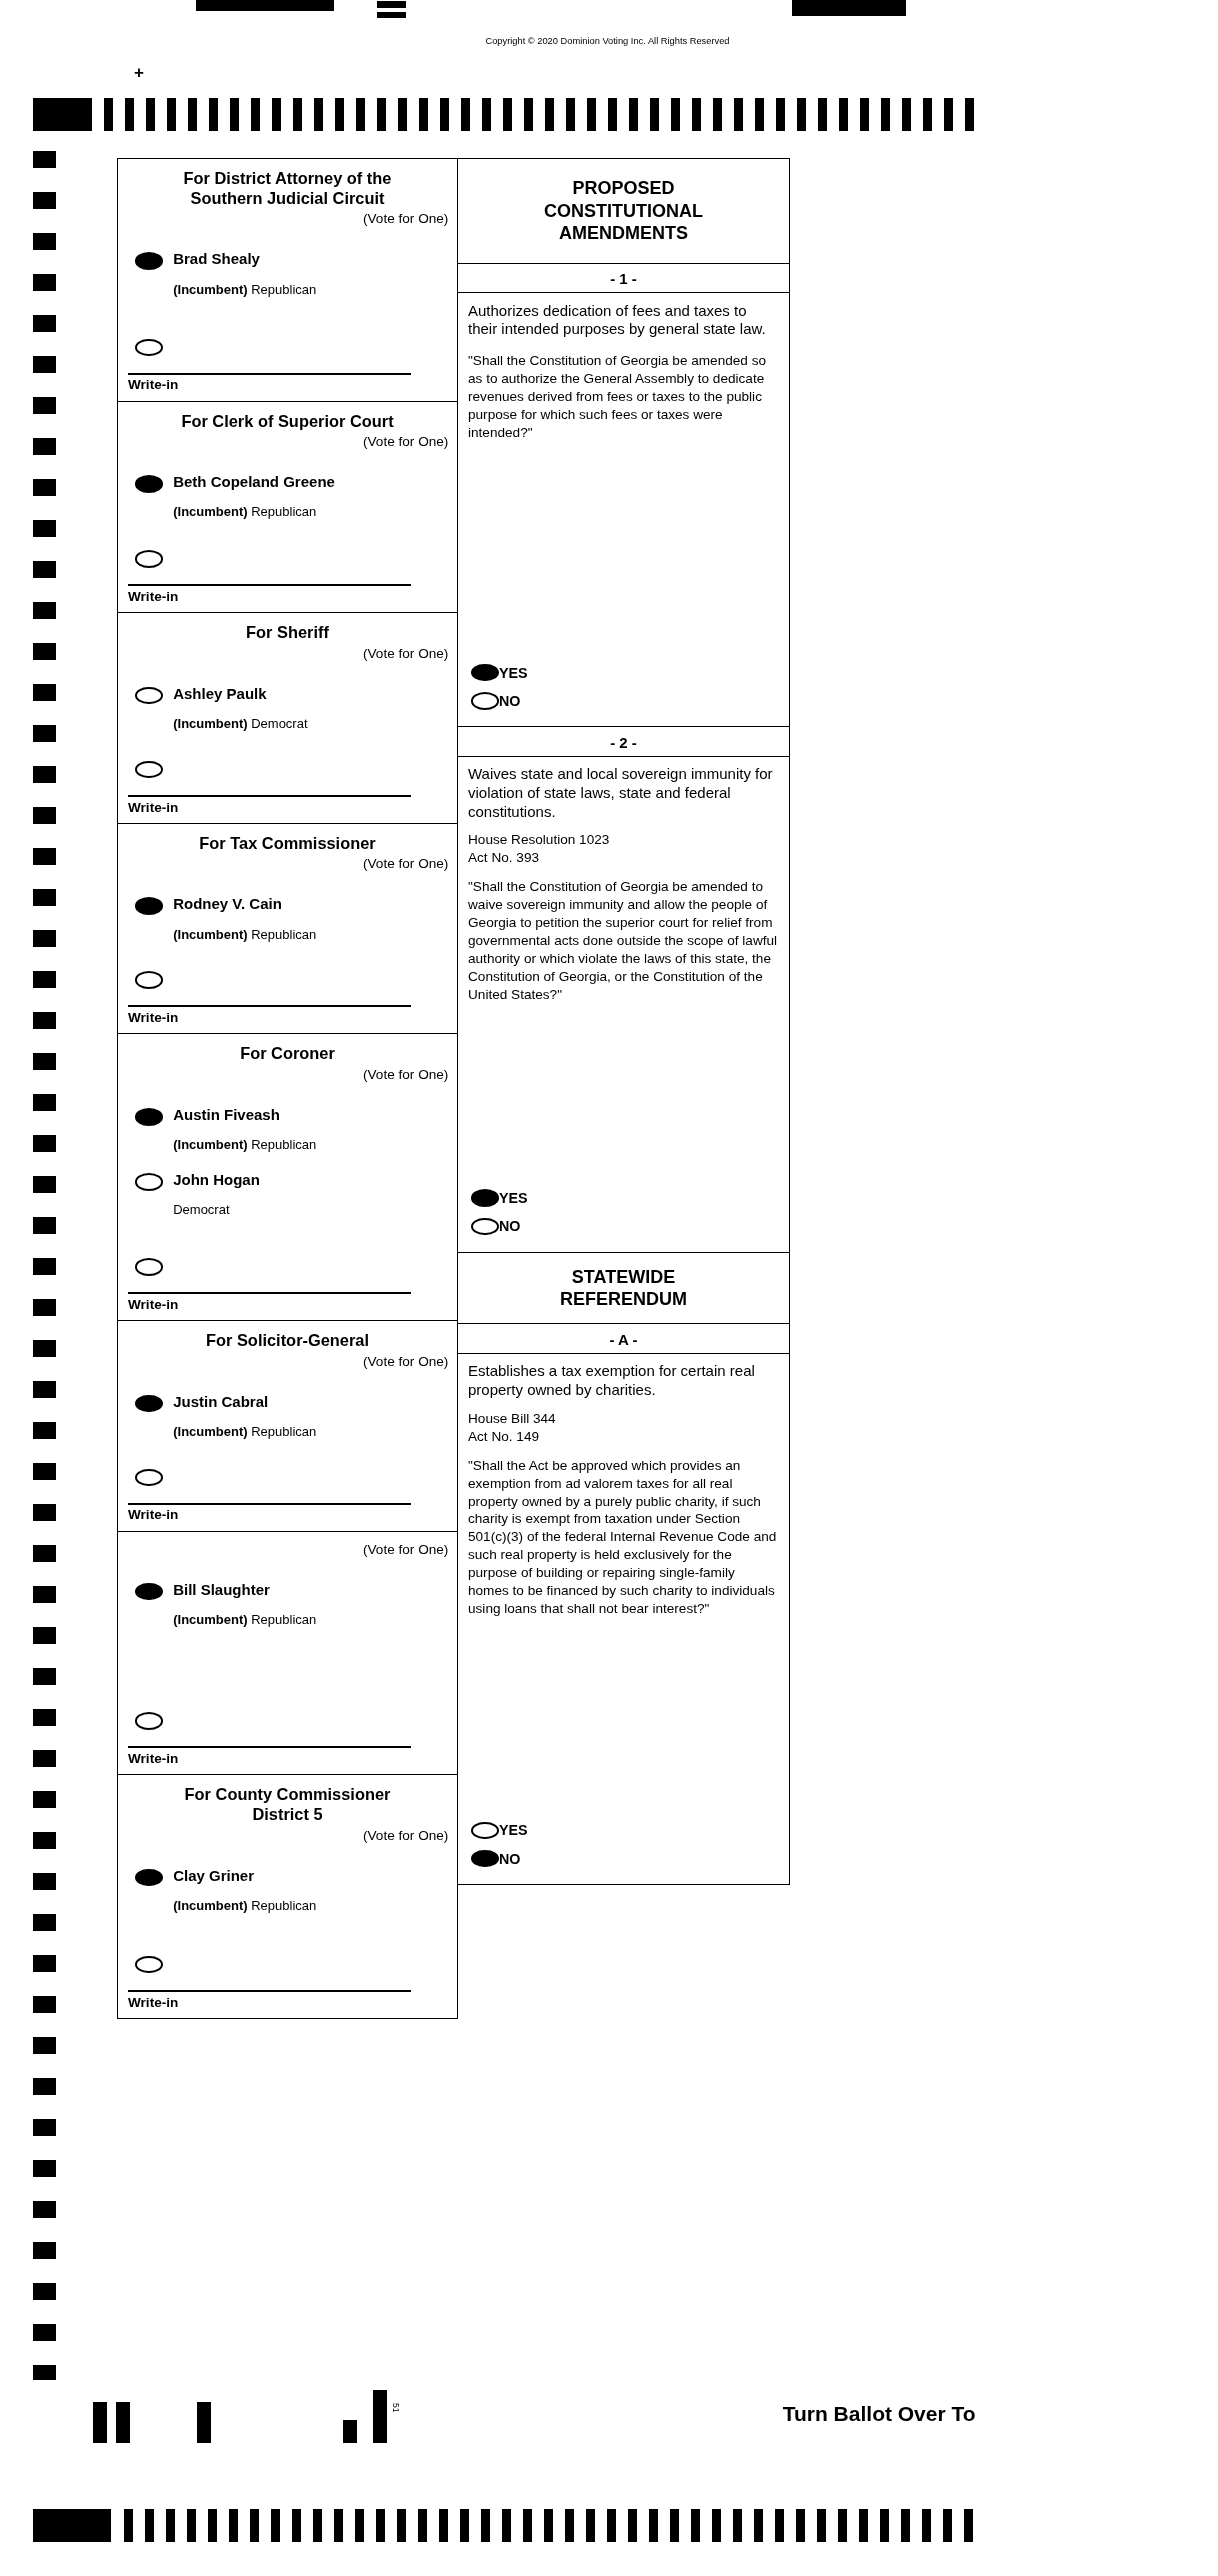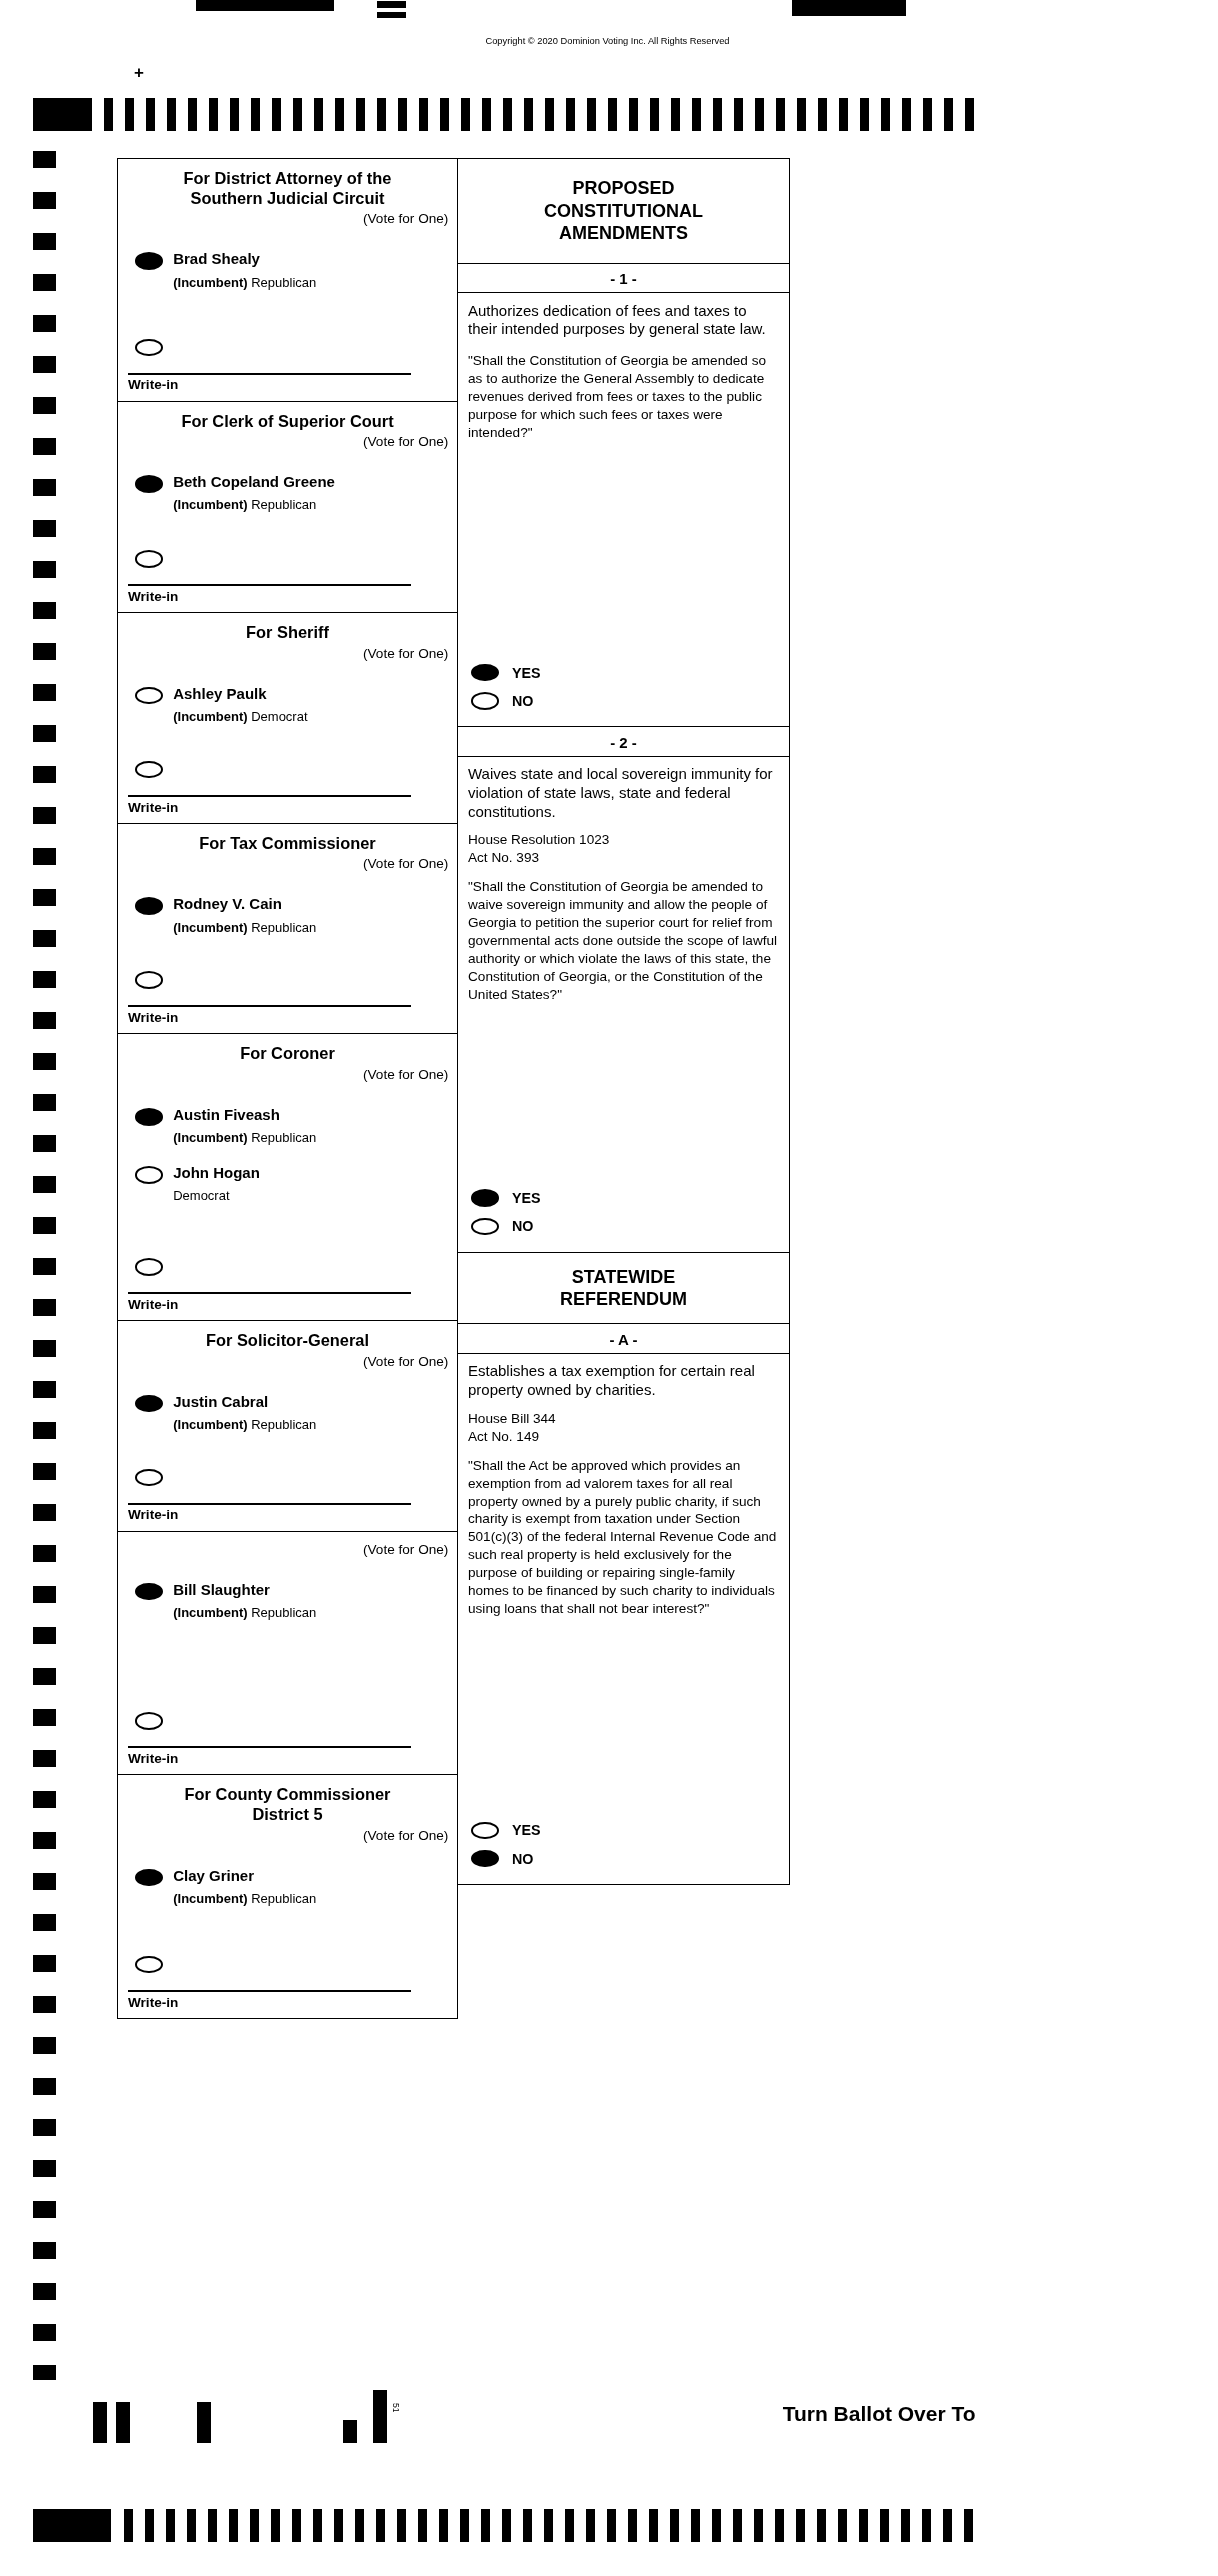--- a/index.html
+++ b/index.html
@@ -28,42 +28,42 @@
 
   
   .contest{border:1.4px solid #000;box-sizing:border-box;padding:7.1px 8.6px 8.6px;
            display:flex;flex-direction:column;background:#fff;}
   .contest-title{font-weight:bold;font-size:16.4px;text-align:center;white-space:pre-line;
                  line-height:1.2;padding-top:2.9px;}
   .vote-for{font-size:13.6px;text-align:right;margin:2.9px 0 24px;}
   .cand{display:flex;align-items:flex-start;gap:10px;margin:0 0 18.6px 8.6px;}
   .cand-text{display:flex;flex-direction:column;}
   .cand-name{font-weight:bold;font-size:15px;line-height:1.15;}
-  .cand-detail{font-size:13px;margin-top:7px;}
+  .cand-detail{font-size:13px;margin-top:14px;}
   .cand-detail b{font-weight:bold;}
   .bubble{display:inline-block;width:24px;height:13.6px;border:2.1px solid #000;
           border-radius:50%;background:#fff;flex:0 0 auto;margin-top:2.1px;}
   .bubble.filled{background:#000;}
   .writein-bubble{margin:auto 0 14.3px 8.6px;padding-top:7.1px;}
   .writein{border-top:2.1px solid #000;width:88%;font-weight:bold;font-size:13.6px;
            padding-top:2.9px;margin-left:1.4px;}
 
   
   .rc-header{border:1.4px solid #000;box-sizing:border-box;background:#fff;
              display:flex;align-items:center;justify-content:center;text-align:center;
              font-weight:bold;font-size:18px;white-space:pre-line;line-height:1.25;}
   .measure{border:1.4px solid #000;box-sizing:border-box;background:#fff;
            display:flex;flex-direction:column;padding-bottom:17px;}
   .m-number{font-weight:bold;font-size:15px;text-align:center;padding:6.4px 0 5px;
             border-bottom:1.4px solid #000;}
   .m-summary{font-weight:normal;font-size:15px;line-height:1.25;padding:8.6px 10px 1.4px;}
   .m-refs{font-size:13.6px;line-height:1.3;padding:8.6px 10px 0;}
   .m-question{font-size:13.6px;line-height:1.32;padding:11.4px 10px 0;}
   .choices{margin-top:auto;padding:5.7px 0 0 13px;}
-  .choice{display:flex;align-items:center;gap:13px;margin-top:10.7px;
+  .choice{display:flex;align-items:center;margin-top:10.7px;
           font-weight:bold;font-size:14.3px;}
   .choice .bubble{margin-top:0;}
 
   
   .turn-over{position:absolute;left:742px;top:2402px;width:400px;text-align:right;
              font-weight:bold;font-size:21px;}
   .cross{position:absolute;left:1135px;top:2429px;font-size:21.4px;}
   .sheet-num{position:absolute;left:391px;top:2403px;font-size:8.6px;
              writing-mode:vertical-rl;}
 </style>

